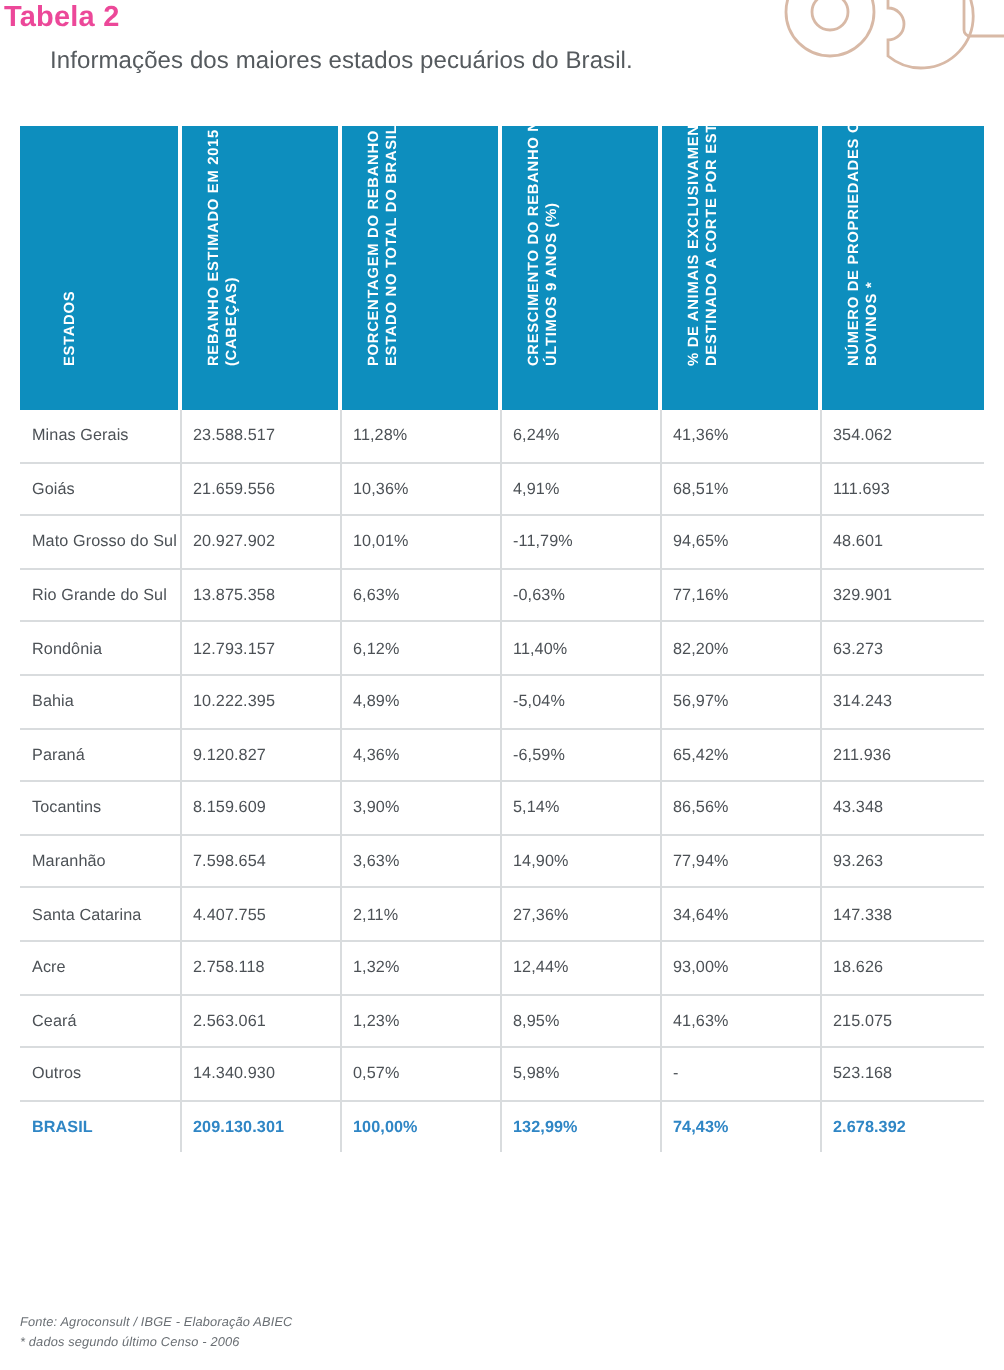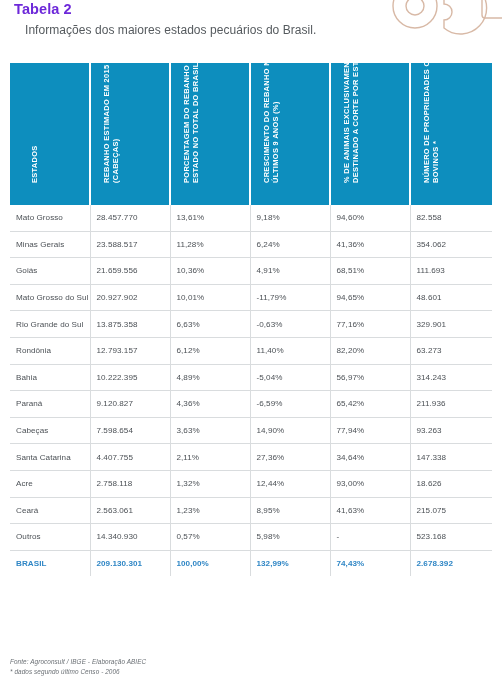--- a/index.html
+++ b/index.html
@@ -23,26 +23,26 @@
     right: 0;
     width: 112px;
     height: 46px;
     overflow: hidden;
     pointer-events: none;
   }
 
   
   .title {
     position: absolute;
-    left: 14px;
+    left: 2px;
     top: 1px;
     font-size: 14.5px;
     font-weight: bold;
     letter-spacing: 0.1px;
-    color: #6d28d9;
+    color: #ec4899;
   }
   .subtitle {
     position: absolute;
     left: 10px;
     top: 23px;
     font-size: 12px;
     color: #555a5e;
     letter-spacing: 0.05px;
     padding-left: 15px;
   }
@@ -192,28 +192,20 @@
         </th>
         <th>
           <div class="vert">
               <div class="vert-inner">Número de propriedades com bovinos *</div>
             </div>
         </th>
       </tr>
     </thead>
     <tbody id="tbody">
         <tr>
-          <td>Mato Grosso</td>
-          <td>28.457.770</td>
-          <td>13,61%</td>
-          <td>9,18%</td>
-          <td>94,60%</td>
-          <td>82.558</td>
-        </tr>
-        <tr>
           <td>Minas Gerais</td>
           <td>23.588.517</td>
           <td>11,28%</td>
           <td>6,24%</td>
           <td>41,36%</td>
           <td>354.062</td>
         </tr>
         <tr>
           <td>Goiás</td>
           <td>21.659.556</td>
@@ -256,21 +248,29 @@
         </tr>
         <tr>
           <td>Paraná</td>
           <td>9.120.827</td>
           <td>4,36%</td>
           <td>-6,59%</td>
           <td>65,42%</td>
           <td>211.936</td>
         </tr>
         <tr>
-          <td>Cabeças</td>
+          <td>Tocantins</td>
+          <td>8.159.609</td>
+          <td>3,90%</td>
+          <td>5,14%</td>
+          <td>86,56%</td>
+          <td>43.348</td>
+        </tr>
+        <tr>
+          <td>Maranhão</td>
           <td>7.598.654</td>
           <td>3,63%</td>
           <td>14,90%</td>
           <td>77,94%</td>
           <td>93.263</td>
         </tr>
         <tr>
           <td>Santa Catarina</td>
           <td>4.407.755</td>
           <td>2,11%</td>

